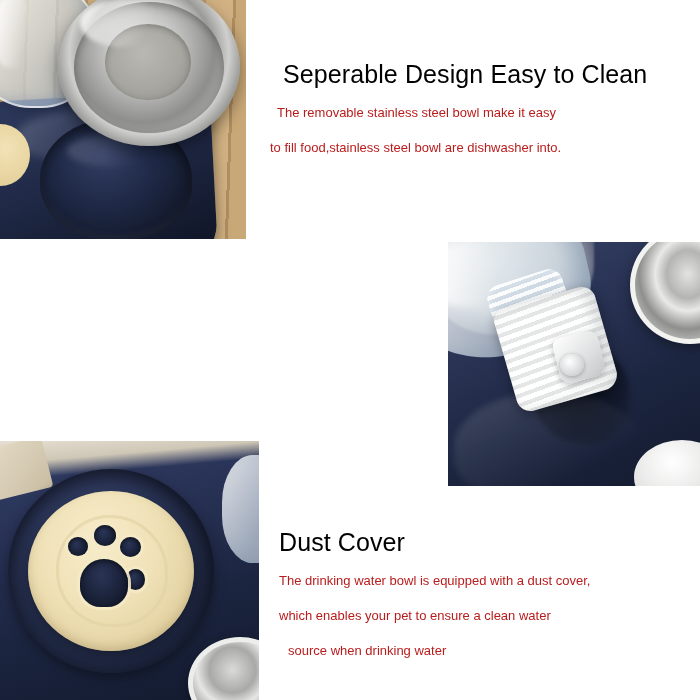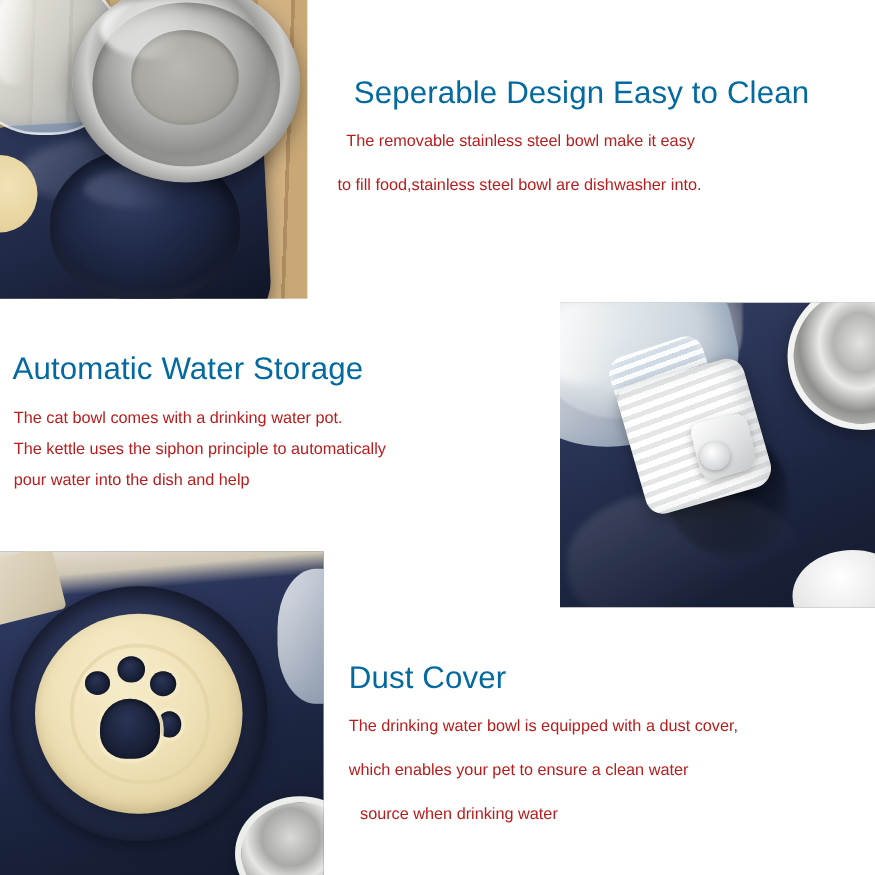--- a/index.html
+++ b/index.html
@@ -32,21 +32,21 @@
     background: #e9e6e1;
   }
 
   
   .block { position: absolute; }
 
   .heading {
     font-size: 25px;
     font-weight: 400;
     letter-spacing: 0.1px;
-    color: #0369a1;
+    color: #000000;
     white-space: nowrap;
     font-stretch: semi-condensed;
   }
 
   .body-line {
     font-size: 13px;
     font-weight: 400;
     color: #b91c1c;
     white-space: nowrap;
     line-height: 1.0;
@@ -357,26 +357,20 @@
       <div class="steel-hl-1"></div>
     </div>
   </div>
 
   <div class="block" id="block-separable" style="left:283px; top:60px;">
     <div class="heading">Seperable Design Easy to Clean</div>
     <div class="body-line" style="margin-top:17px; margin-left:-6px;">The removable stainless steel bowl make it easy</div>
     <div class="body-line" style="margin-top:22px; margin-left:-13px;">to fill food,stainless steel bowl are dishwasher into.</div>
   </div>
 
-  <div class="block" id="block-water-storage" style="left:10px; top:281px;">
-    <div class="heading">Automatic Water Storage</div>
-    <div class="body-line" style="margin-top:17px; margin-left:1px;">The cat bowl comes with a drinking water pot.</div>
-    <div class="body-line" style="margin-top:12px; margin-left:1px;">The kettle uses the siphon principle to automatically</div>
-    <div class="body-line" style="margin-top:12px; margin-left:1px;">pour water into the dish and help</div>
-  </div>
 
   <div class="photo" id="photo-valve">
     <div class="valve-bg"></div>
     <div class="valve-bg-light"></div>
     <div class="valve-steelbowl"></div>
     <div class="valve-slot"></div>
     <div class="valve-base-sheen"></div>
     <div class="valve-bottle"></div>
     <div class="valve-neck"></div>
     <div class="valve-cap"></div>

